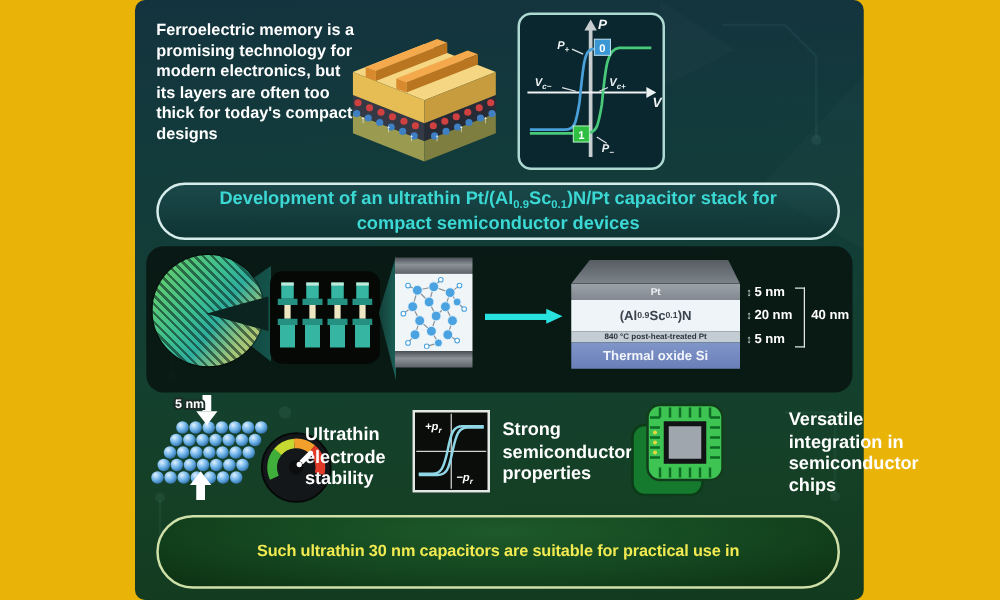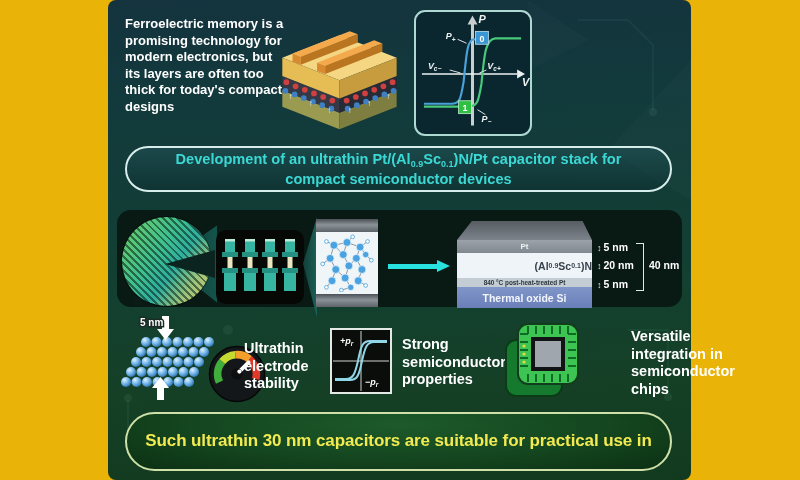--- a/index.html
+++ b/index.html
@@ -19,21 +19,21 @@
 
   
   .pill{position:absolute;left:17px;width:547px;box-sizing:border-box;display:flex;
         flex-direction:column;justify-content:center;align-items:center;text-align:center;}
   #banner1{top:146px;height:46px;border:2px solid #d7edeb;border-radius:23px;
     background:linear-gradient(180deg,rgba(38,88,94,.45),rgba(10,42,46,.45));
     color:#3bd8d4;font-weight:bold;font-size:14.6px;line-height:1.25;justify-content:center;}
   #banner1 .sub, #stack .sub{font-size:9px;vertical-align:-3px;}
 
   
-  #process{position:absolute;left:9px;top:210px;width:565px;height:97px;border-radius:14px;
+  #process{position:absolute;left:9px;top:197px;width:565px;height:117px;border-radius:14px;
     background:rgba(7,17,13,0.82);}
   #wafer{position:absolute;left:5px;top:7px;width:89px;height:89px;border-radius:50%;
     background:
       repeating-linear-gradient(45deg,rgba(6,30,24,.55) 0 2px,rgba(0,0,0,0) 2px 5px),
       linear-gradient(125deg,#6ecf62 0%,#3fbf8f 40%,#2fae9e 58%,#9ec47a 78%,#d5cf68 100%);
     box-shadow:0 0 0 1px rgba(0,0,0,.35);}
   .cone{position:absolute;}
   #cone1{left:48px;top:14px;width:52px;height:80px;
     background:linear-gradient(90deg,#0e352f,#14544b);
     clip-path:polygon(0 47%,100% 2%,100% 98%);}
@@ -48,21 +48,21 @@
   #proc-arrow{position:absolute;left:271px;top:50px;width:62px;height:12px;}
   #proc-arrow .shaft{position:absolute;left:0;top:4px;width:50px;height:5px;background:#28e2e0;}
   #proc-arrow .head{position:absolute;right:0;top:0;width:0;height:0;
     border-left:13px solid #28e2e0;border-top:6px solid transparent;border-bottom:6px solid transparent;}
   #stack{position:absolute;left:340px;top:11px;width:135px;}
   #stack-topface{height:19px;background:linear-gradient(180deg,#565c62,#7c838a);
     clip-path:polygon(11% 0,93% 0,100% 100%,0 100%);}
   .layer{box-sizing:border-box;display:flex;align-items:center;justify-content:center;
          font-weight:bold;}
   #layer-pt{height:13px;background:linear-gradient(180deg,#9ba2a9,#81888f);color:#eef2f5;font-size:8px;}
-  #layer-aln{height:25px;background:#eef4f8;color:#39424d;font-size:10.5px;justify-content:flex-end;}
+  #layer-aln{height:25px;background:#eef4f8;color:#39424d;font-size:10.5px;}
   #layer-bpt{height:9px;background:#c4cdd4;color:#2c343c;font-size:6.4px;}
   #layer-sub{height:21px;background:linear-gradient(180deg,#8095c8,#6a7fb8);color:#f2f5fb;font-size:10.5px;}
   .dim{position:absolute;color:#ffffff;font-weight:bold;font-size:10.5px;white-space:nowrap;}
   .dim .darr{color:#dfe8e6;font-size:9px;margin-right:2px;}
   #dim-top{left:480px;top:31px;}
   #dim-mid{left:480px;top:49px;}
   #dim-bot{left:480px;top:68px;}
   #bracket{position:absolute;left:519px;top:33px;width:7px;height:46px;
     border-top:1.5px solid #dfe8e6;border-right:1.5px solid #dfe8e6;border-bottom:1.5px solid #dfe8e6;}
   #dim-total{left:532px;top:49px;}
@@ -74,21 +74,21 @@
   #feat1-label{left:136px;top:340px;width:95px;}
   #feat2-icon{position:absolute;left:222px;top:328px;width:62px;height:66px;box-sizing:border-box;
     background:#0a0d0a;border:2px solid #e3eae6;}
   #feat2-label{left:294px;top:336px;width:125px;}
   #feat3-icon{position:absolute;left:396px;top:322px;width:76px;height:80px;}
   #feat3-label{left:479px;top:328px;width:108px;margin-left:44px;}
 
   
   #banner2{top:412px;height:59px;border:2px solid #cfe0a8;border-radius:30px;
     background:radial-gradient(ellipse at 50% 20%,#1d5a2a 0%,#14461f 55%,#0c3013 100%);
-    color:#f2ea51;font-weight:bold;font-size:17px;line-height:1.3;letter-spacing:-0.1px;}
+    color:#f2ea51;font-weight:bold;font-size:13px;line-height:1.3;letter-spacing:-0.1px;}
 </style>
 </head>
 <body>
 
 <div id="stage">
   <div id="content">
 
     <svg class="deco" width="583" height="480">
       <g stroke="#8fe0d2" stroke-opacity="0.06" stroke-width="2" fill="none">
         <polyline points="470,20 520,20 545,45 545,110"></polyline>

